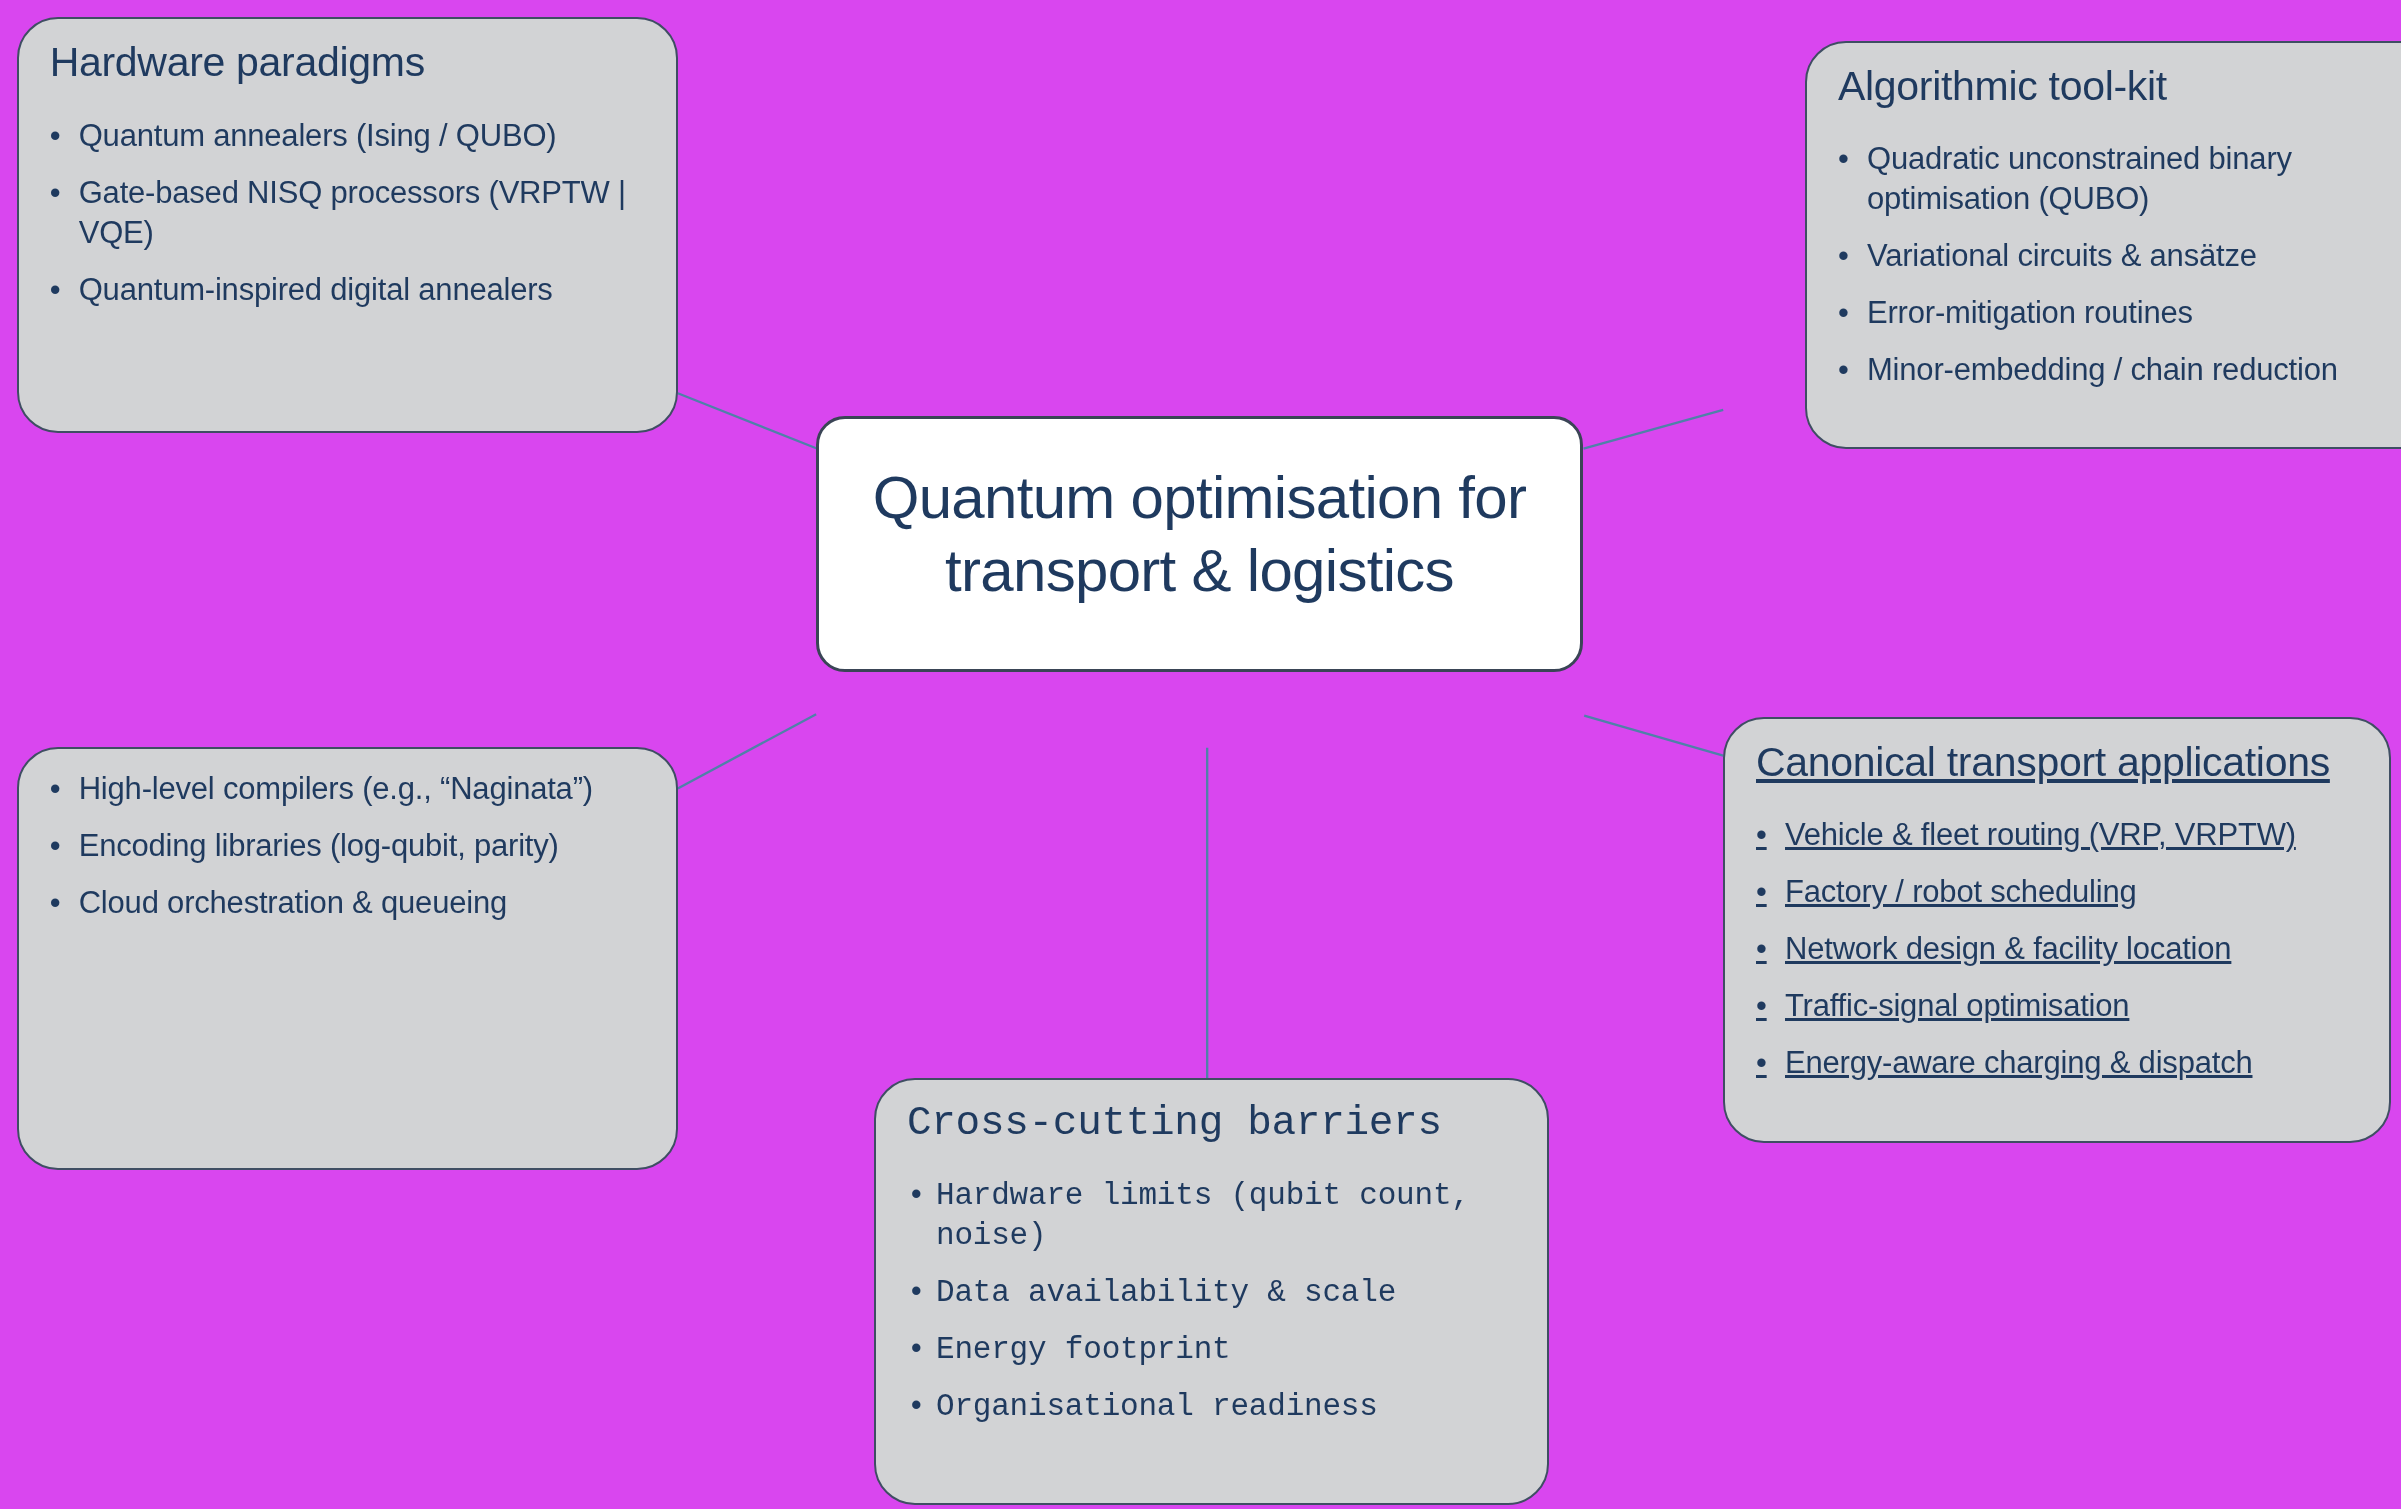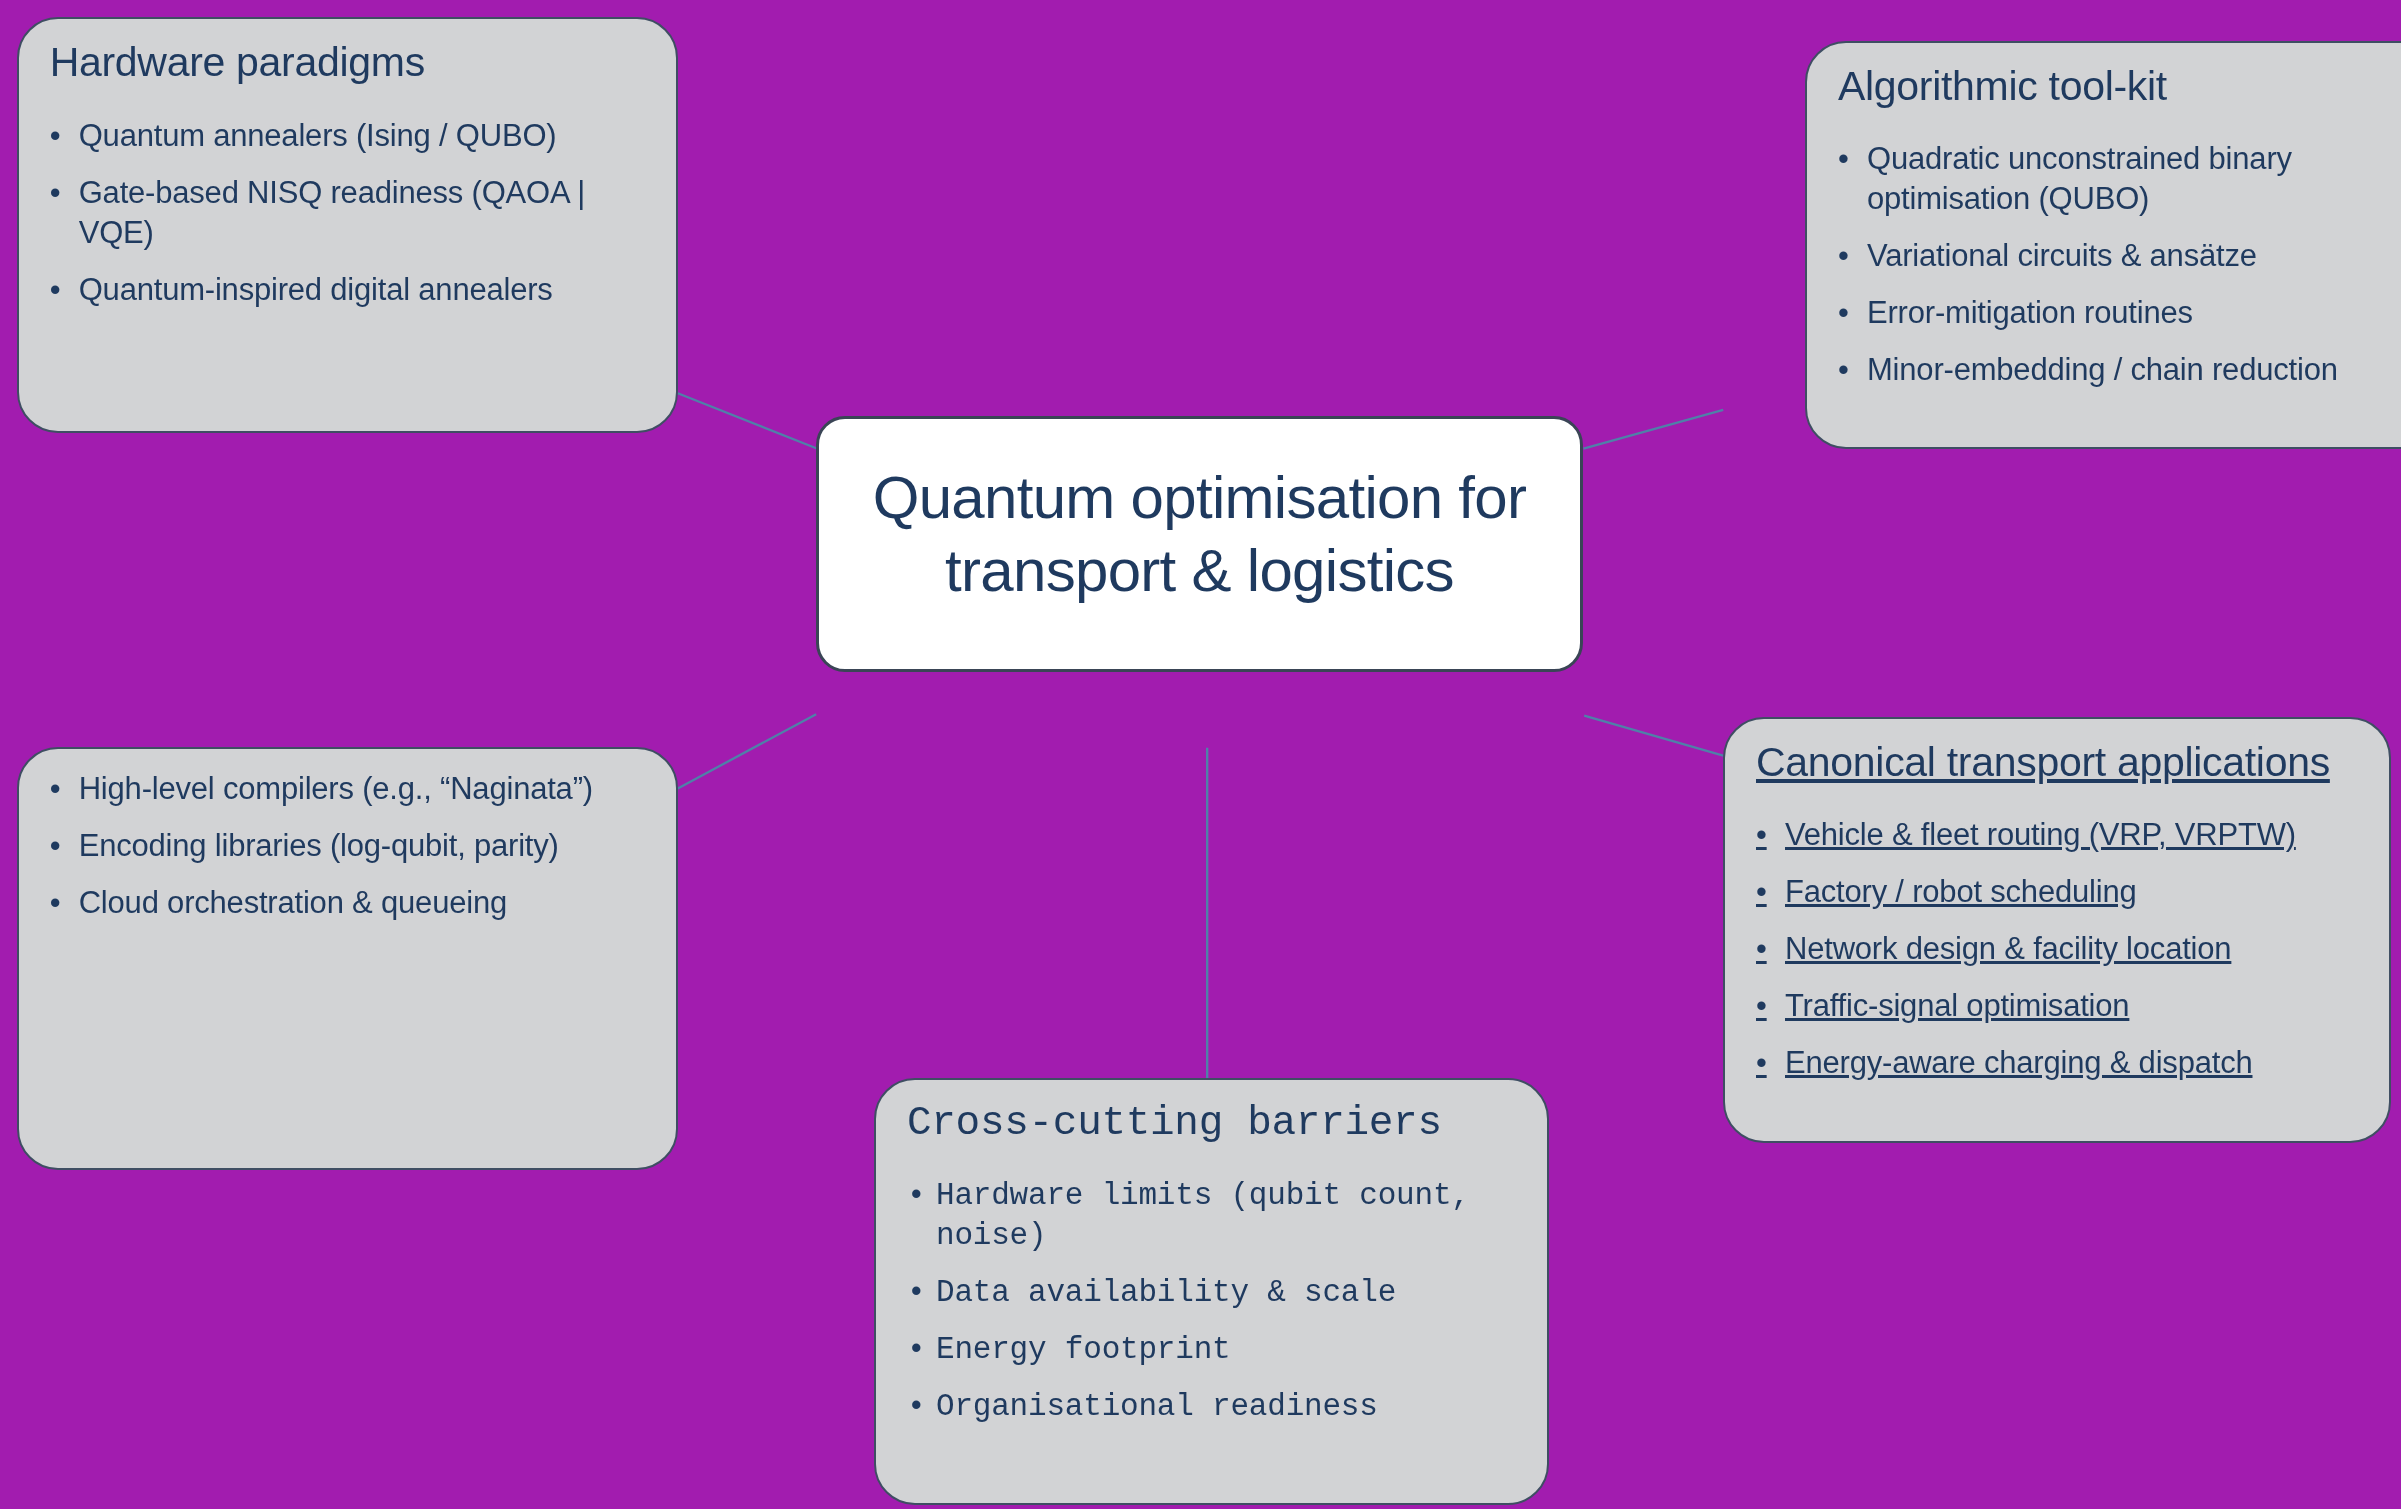--- a/index.html
+++ b/index.html
@@ -9,21 +9,21 @@
     --center-border:#3a4556;
     --text:#1f3a5f;
     --connector:#4f81a8;
   }
   *{margin:0;padding:0;box-sizing:border-box;}
   html,body{background:#ffffff;}
   body{font-family:"Liberation Sans", sans-serif;color:var(--text);}
   .canvas{
     position:relative;
     width:2401px;height:1510px;
-    background:#a21caf;
+    background:#d946ef;
     overflow:hidden;
   }
   .connectors{
     position:absolute;inset:0;
     width:100%;height:100%;
   }
   .connectors line{
     stroke:var(--connector);
     stroke-width:3.5;
     fill:none;
@@ -98,21 +98,21 @@
 
   <section class="node" id="node-hardware">
     <h2 class="node-title">Hardware paradigms</h2>
     <ul class="bullets">
       <li class="bullet">
         <span class="dot">•</span>
         <span class="btext">Quantum annealers (Ising / QUBO)</span>
       </li>
       <li class="bullet">
         <span class="dot">•</span>
-        <span class="btext">Gate-based NISQ readiness (QAOA | VQE)</span>
+        <span class="btext">Gate-based NISQ processors (VRPTW | VQE)</span>
       </li>
       <li class="bullet">
         <span class="dot">•</span>
         <span class="btext">Quantum-inspired digital annealers</span>
       </li>
     </ul>
   </section>
 
   <section class="node" id="node-algorithmic">
     <h2 class="node-title">Algorithmic tool-kit</h2>

